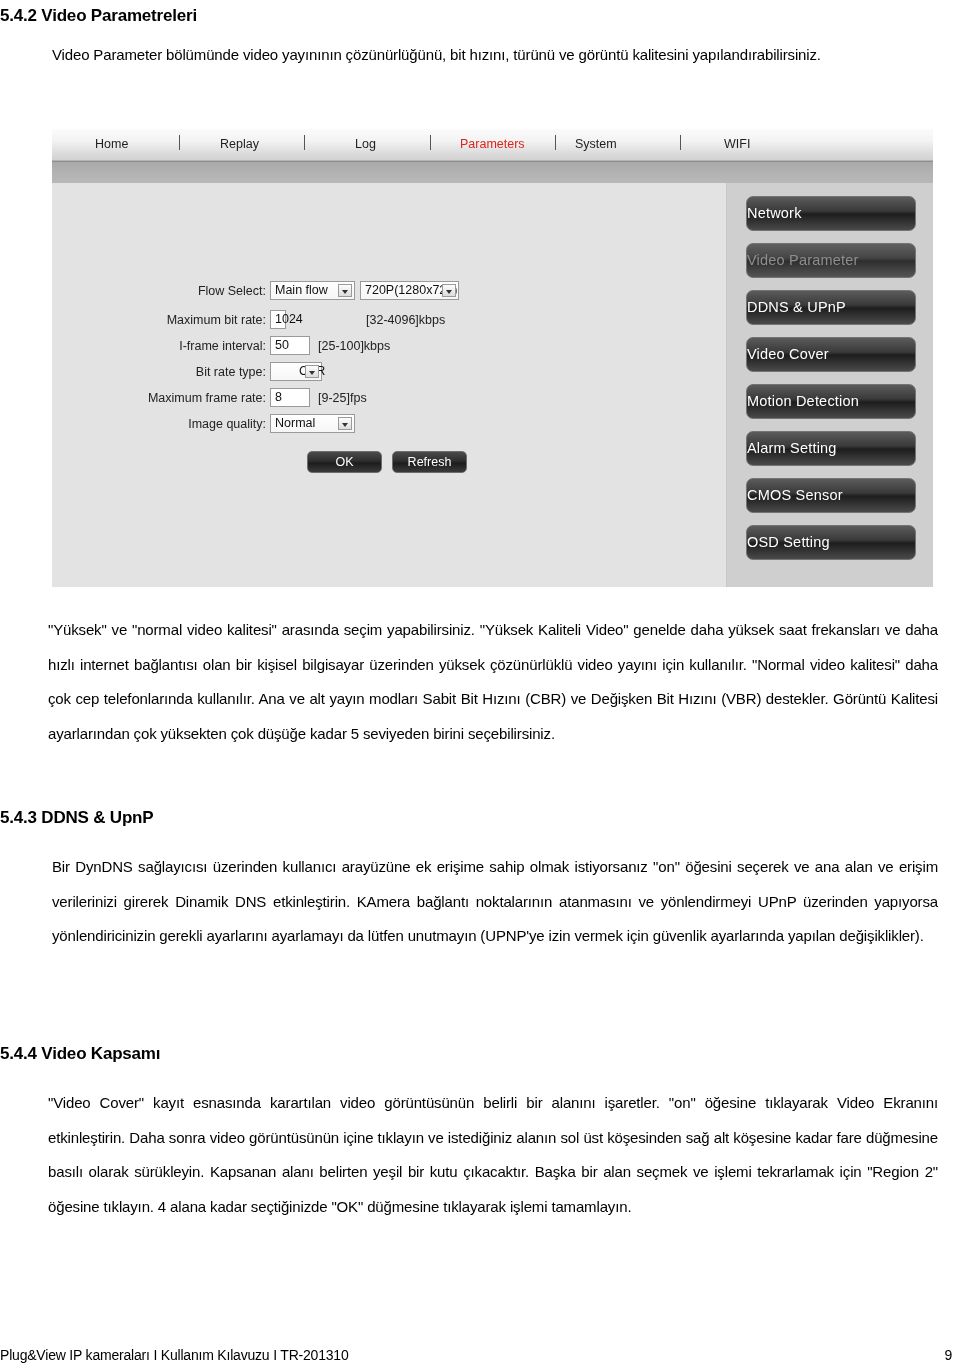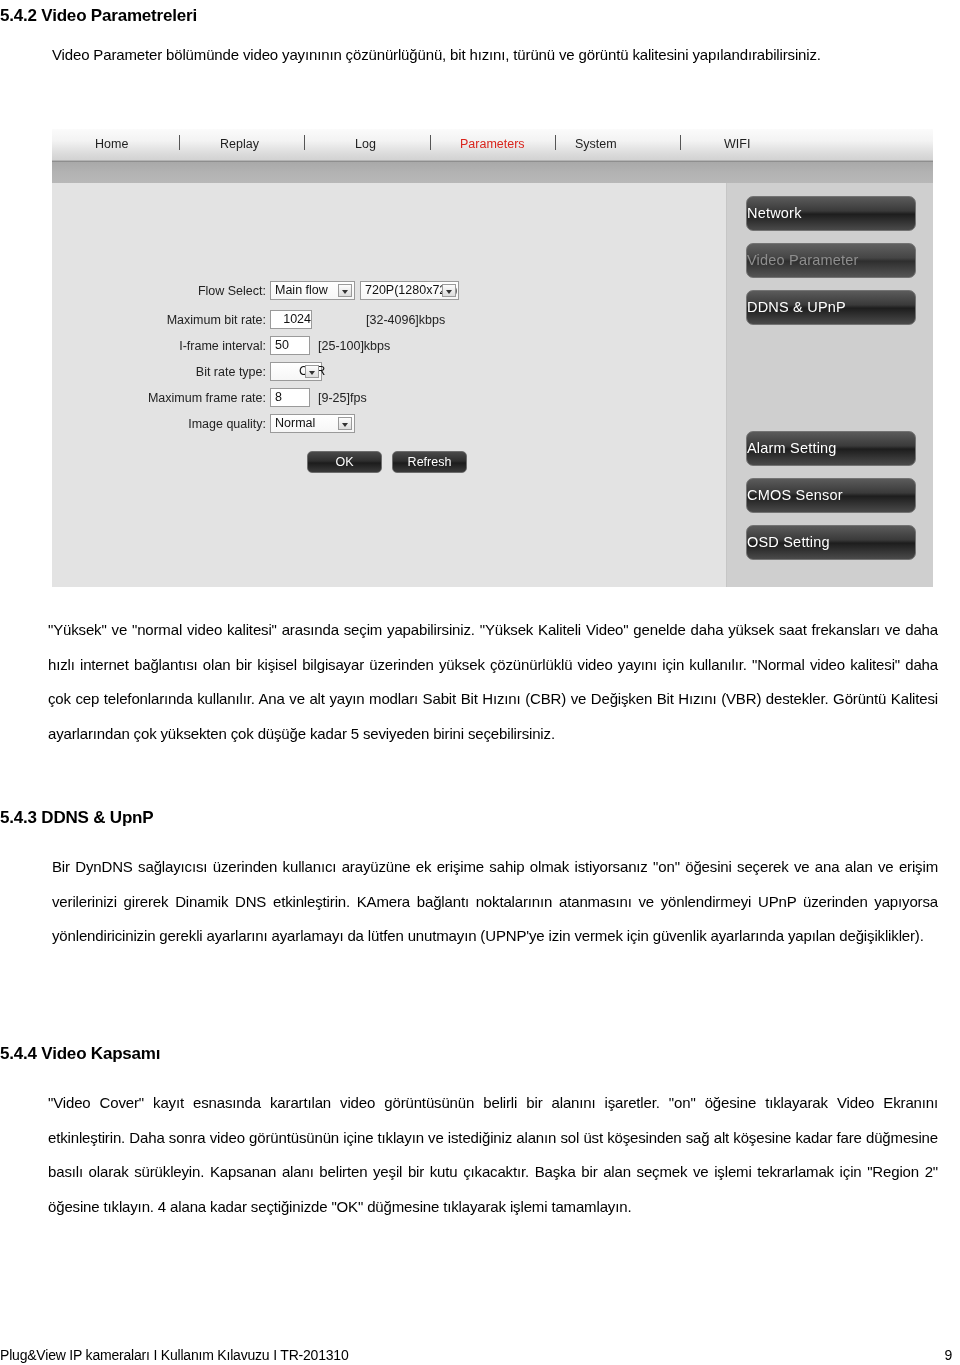--- a/index.html
+++ b/index.html
@@ -242,21 +242,21 @@
           <span class="arrow"></span>
         </div>
         <div class="ctl sel" style="left:308px; width:99px;">
           <span>720P(1280x720)</span>
           <span class="arrow"></span>
         </div>
       </div>
 
       <div class="form-row" style="top:127px;">
         <div class="form-label">Maximum bit rate:</div>
-        <div class="ctl txt" style="left:218px; width:42px;text-align:right;">
+        <div class="ctl txt" style="left:218px; width:16px;text-align:right;">
           <span>1024</span>
         </div>
         <div class="hint" style="left:266px;padding-left:48px;">[32-4096]kbps</div>
       </div>
 
       <div class="form-row" style="top:153px;">
         <div class="form-label">I-frame interval:</div>
         <div class="ctl txt" style="left:218px; width:40px;">
           <span>50</span>
         </div>
@@ -288,20 +288,22 @@
       </div>
 
       <div class="btn-dark" style="left:255px; top:268px; width:75px;">OK</div>
       <div class="btn-dark" style="left:340px; top:268px; width:75px;">Refresh</div>
     </div>
 
     <div class="shot-rightpanel">
       <div class="side-btn" style="top:13px;">Network</div>
       <div class="side-btn disabled" style="top:60px;">Video Parameter</div>
       <div class="side-btn" style="top:107px;">DDNS &amp; UPnP</div>
+      <div class="side-btn" style="top:154px;">Video Cover</div>
+      <div class="side-btn" style="top:201px;">Motion Detection</div>
       <div class="side-btn" style="top:248px;">Alarm Setting</div>
       <div class="side-btn" style="top:295px;">CMOS Sensor</div>
       <div class="side-btn" style="top:342px;">OSD Setting</div>
     </div>
   </div>
 
   <div class="para" style="left:48px; top:613px; width:890px;">
     <p>"Yüksek" ve "normal video kalitesi" arasında seçim yapabilirsiniz. "Yüksek Kaliteli Video" genelde daha yüksek saat frekansları ve daha hızlı internet bağlantısı olan bir kişisel bilgisayar üzerinden yüksek çözünürlüklü video yayını için kullanılır. "Normal video kalitesi" daha çok cep telefonlarında kullanılır. Ana ve alt yayın modları Sabit Bit Hızını (CBR) ve Değişken Bit Hızını (VBR) destekler. Görüntü Kalitesi ayarlarından çok yüksekten çok düşüğe kadar 5 seviyeden birini seçebilirsiniz.</p>
   </div>
 

